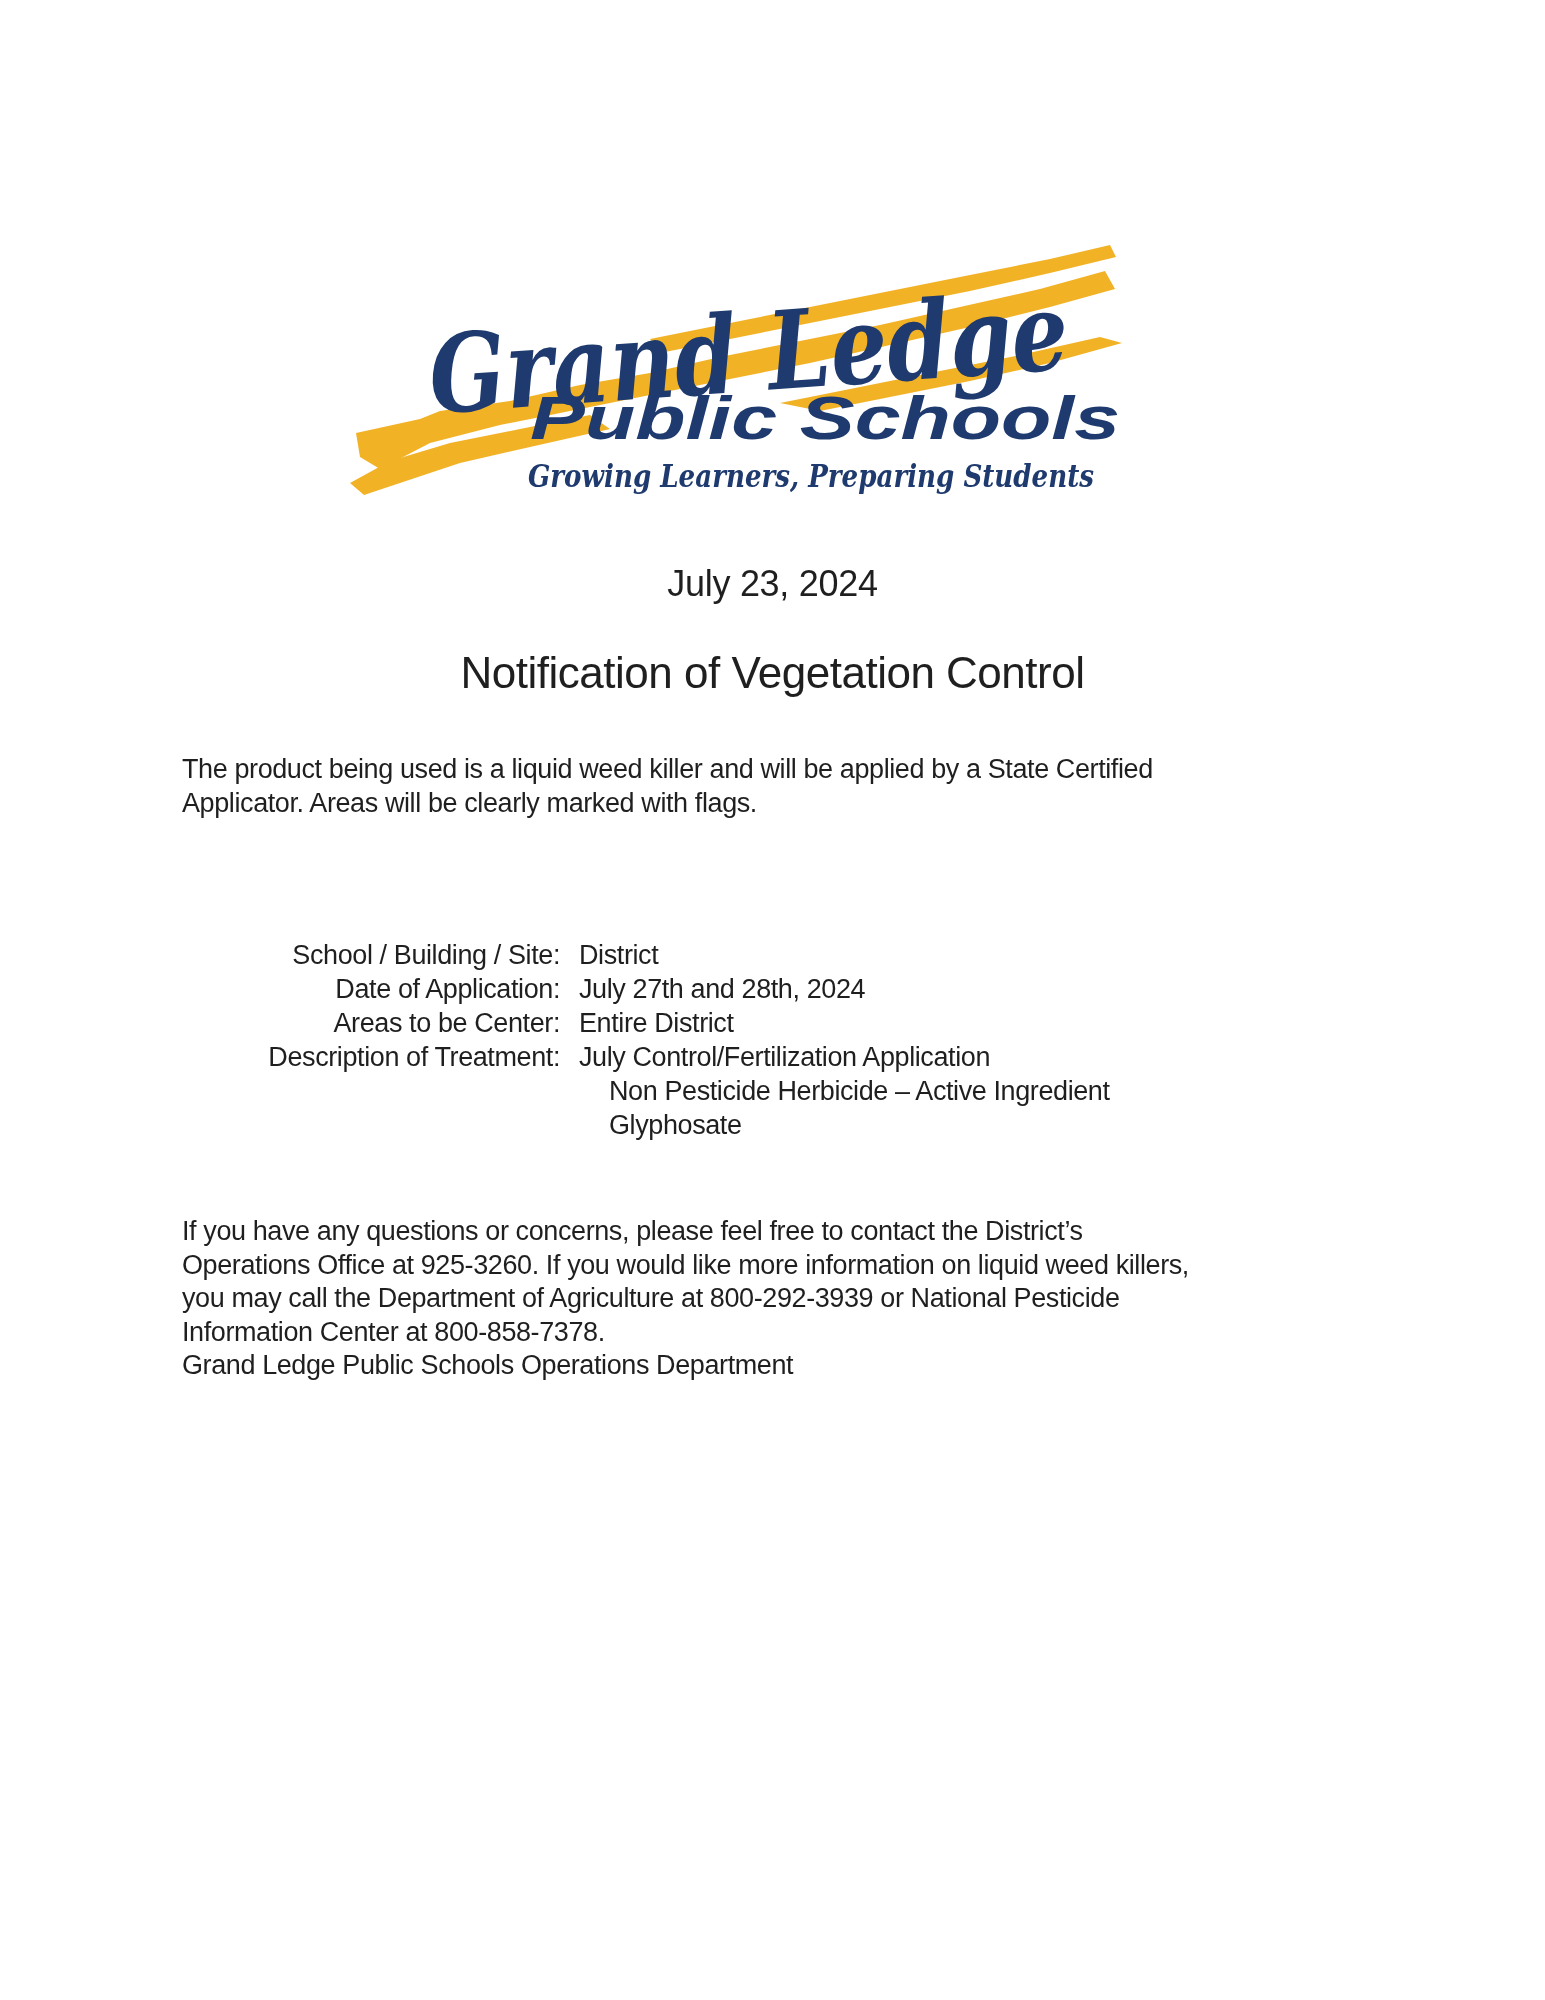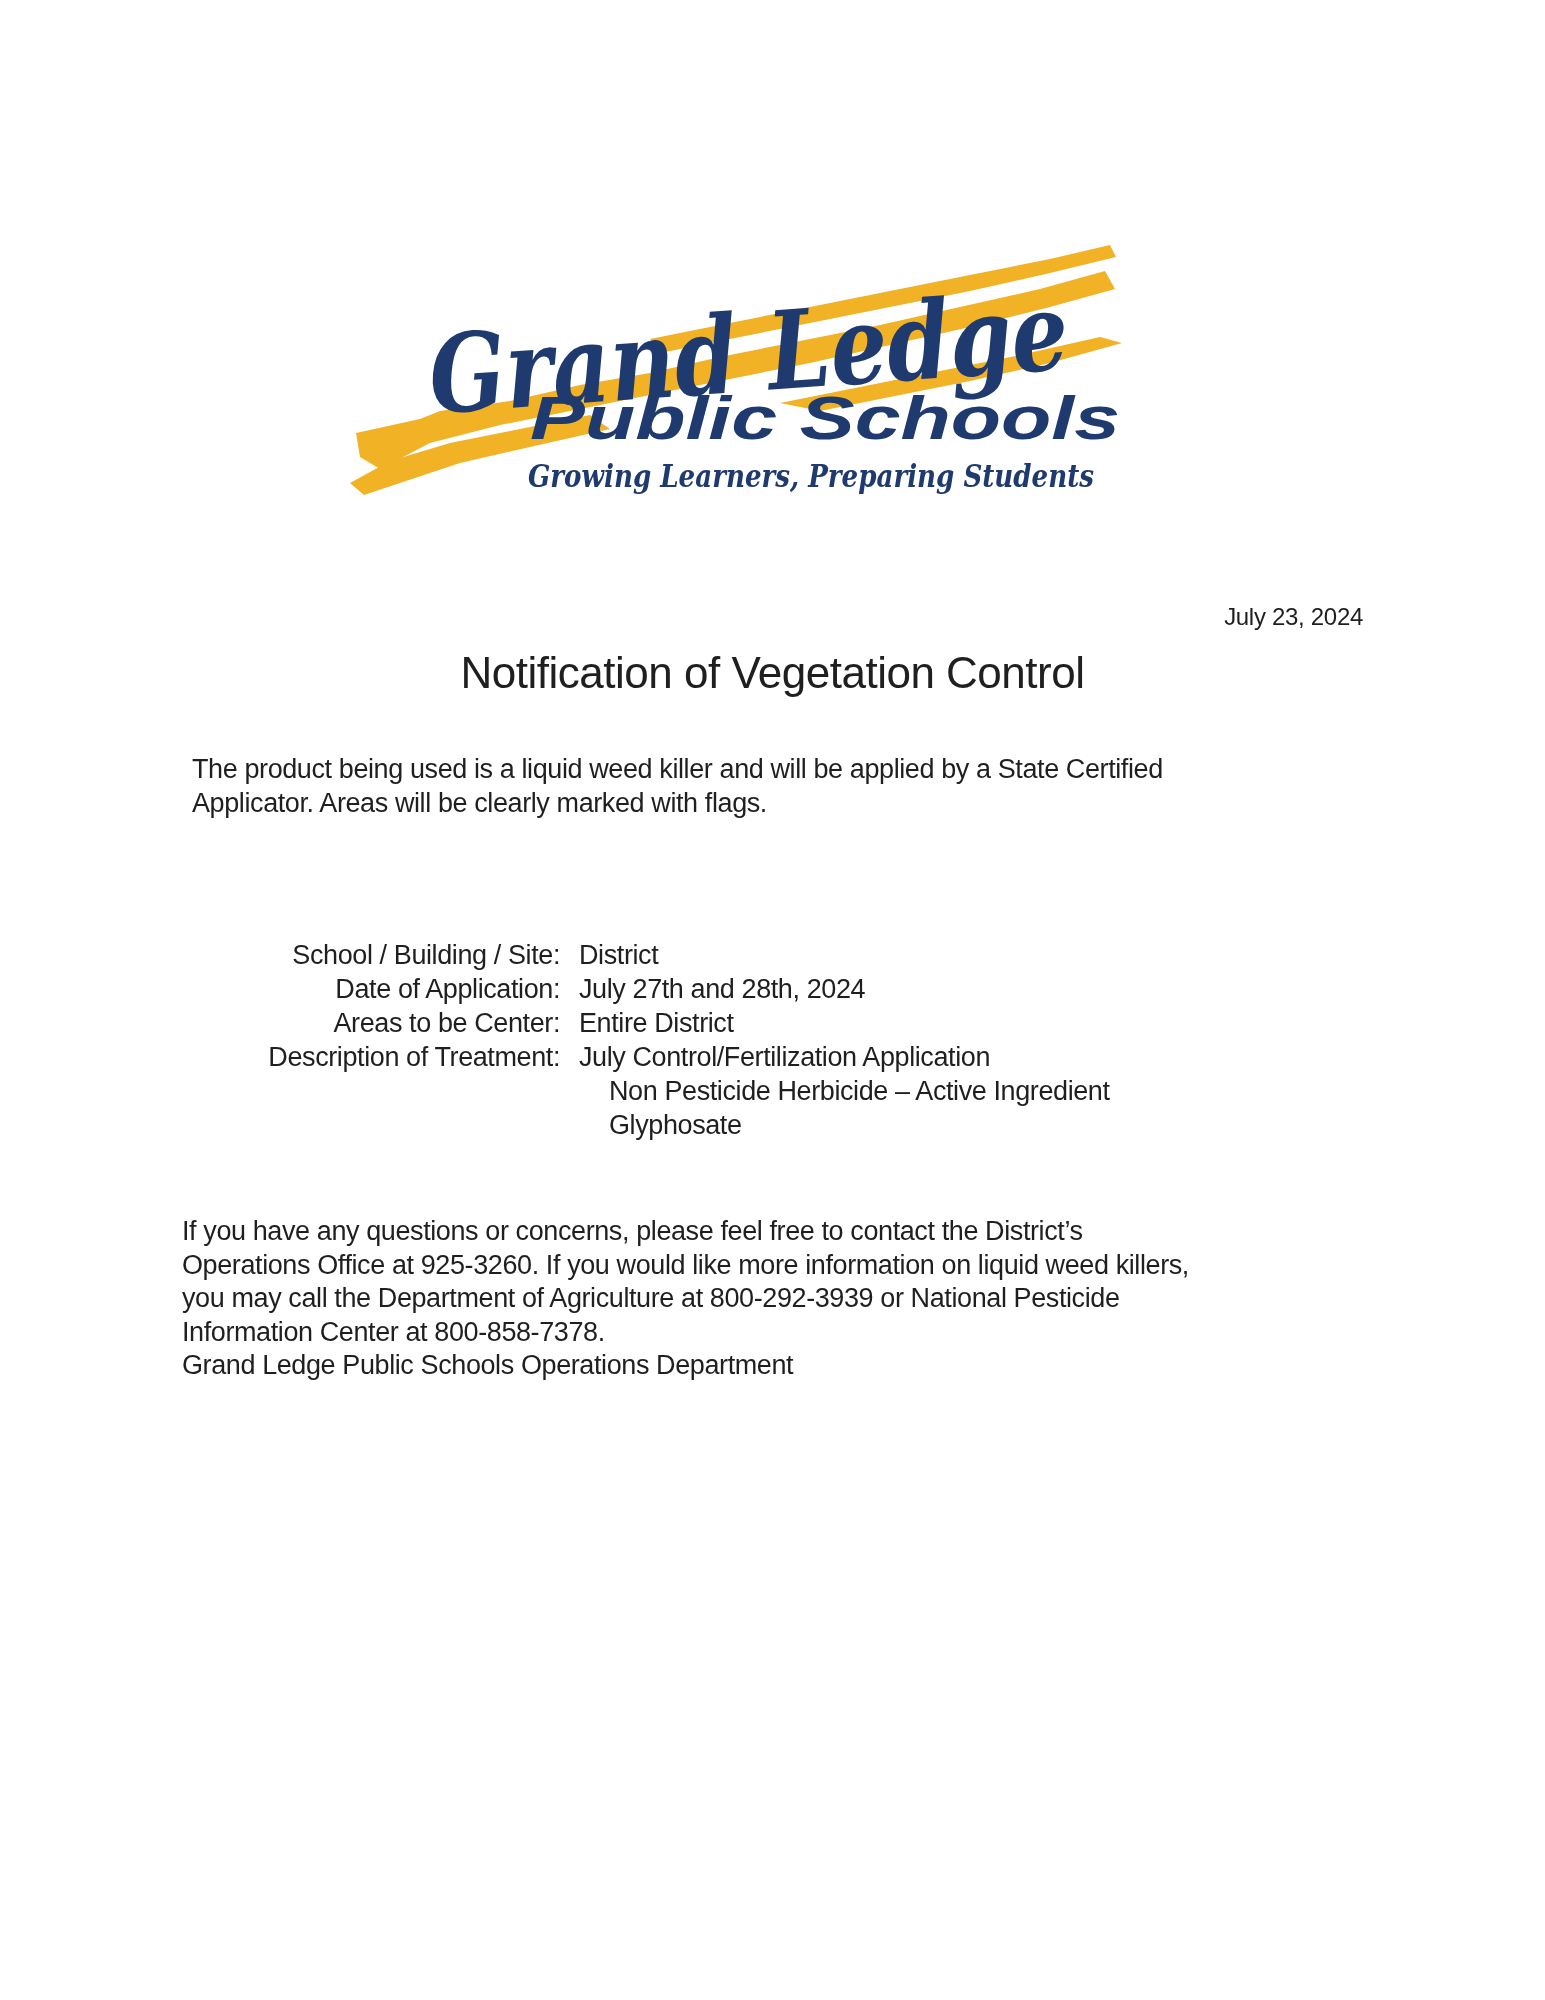--- a/index.html
+++ b/index.html
@@ -10,30 +10,30 @@
     font-family:"Liberation Sans", sans-serif;
     color:#1f1f1f;
     overflow:hidden;
   }
   .logo {
     position:absolute; left:350px; top:243px; width:780px; height:252px;
   }
   .logo svg { overflow:visible; }
   .date-line {
     position:absolute; left:182px; top:563px; width:1181px;
-    text-align:right; font-size:24px; letter-spacing:-0.3px;margin-top:40px;
+    text-align:center; font-size:36px; letter-spacing:-0.3px;
   }
   .doc-title {
     position:absolute; left:182px; top:648px; width:1181px;
     text-align:center; font-size:44px; font-weight:400;
     letter-spacing:-0.5px; margin:0;
   }
   .intro {
     position:absolute; left:182px; top:753px; width:1181px;
-    font-size:27px; letter-spacing:-0.4px;margin-left:10px;
+    font-size:27px; letter-spacing:-0.4px;
   }
   .intro .line, .closing .line { line-height:33.5px; white-space:nowrap; }
   .details {
     position:absolute; left:182px; top:938px;
     font-size:27px; letter-spacing:-0.4px;
   }
   .detail-row { display:flex; height:34px; line-height:34px; white-space:nowrap; }
   .detail-label { width:378px; text-align:right; flex:0 0 auto; }
   .detail-value { margin-left:19px; }
   .detail-value.indent { padding-left:30px; }

